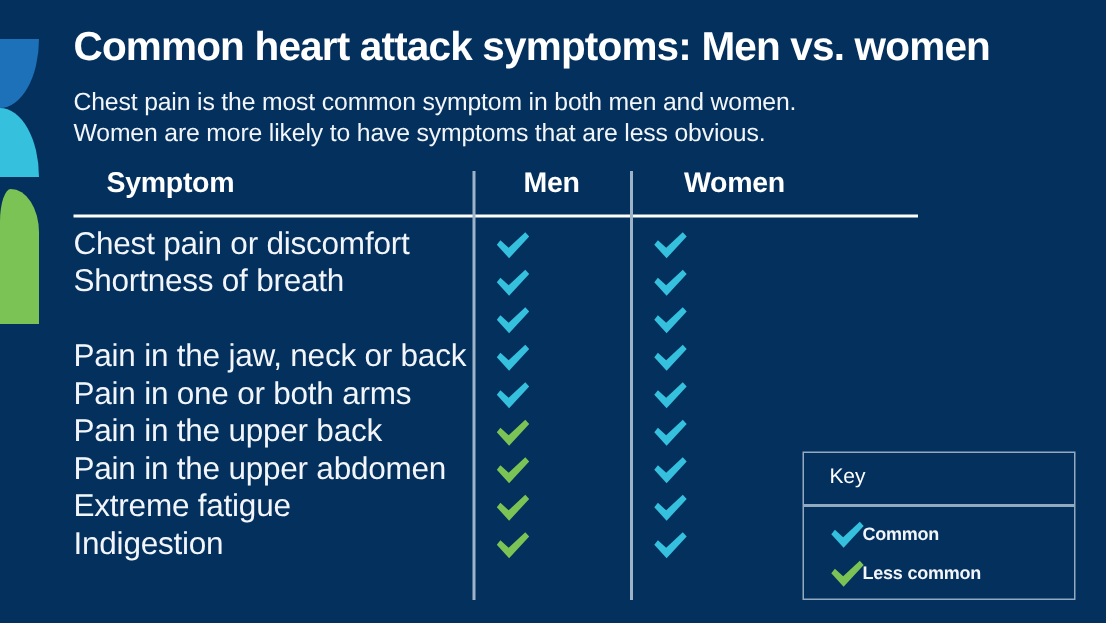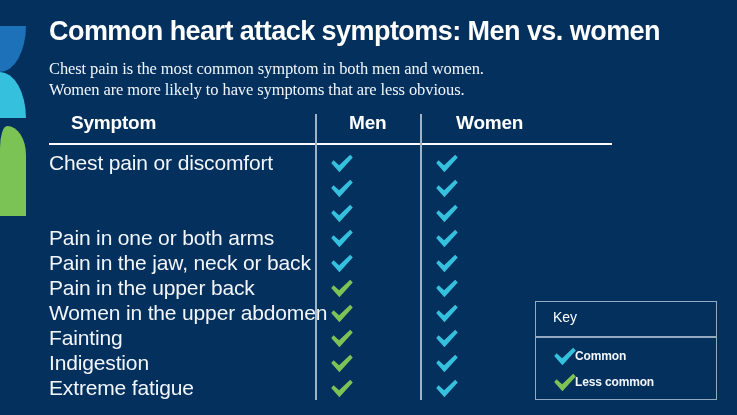--- a/index.html
+++ b/index.html
@@ -58,21 +58,20 @@
     color: #ffffff;
   }
   .subtitle {
     position: absolute;
     left: 49px;
     top: 58px;
     font-size: 16.5px;
     line-height: 21px;
     color: #f2f6fa;
     letter-spacing: -0.1px;
-    font-family: Liberation Serif, serif;
   }
   .subtitle div { white-space: nowrap; }
 
   
   .table {
     position: absolute;
     left: 49px;
     top: 112px;
     width: 563px;
     margin-left: 22px;
@@ -233,32 +232,46 @@
             <path d="M1.2 9.1 L3.6 6.2 L9.1 11.2 L20.2 0.8 L22.8 3.6 L9.4 18.2 Z" fill="#35c0dd"></path>
           </svg>
         </div>
         <div class="check check-women">
           <svg viewBox="0 0 24 19" xmlns="http://www.w3.org/2000/svg" aria-hidden="true">
             <path d="M1.2 9.1 L3.6 6.2 L9.1 11.2 L20.2 0.8 L22.8 3.6 L9.4 18.2 Z" fill="#35c0dd"></path>
           </svg>
         </div>
       </div>
       <div class="row">
-        <div class="check check-men">
-          <svg viewBox="0 0 24 19" xmlns="http://www.w3.org/2000/svg" aria-hidden="true">
-            <path d="M1.2 9.1 L3.6 6.2 L9.1 11.2 L20.2 0.8 L22.8 3.6 L9.4 18.2 Z" fill="#35c0dd"></path>
-          </svg>
-        </div>
-        <div class="check check-women">
-          <svg viewBox="0 0 24 19" xmlns="http://www.w3.org/2000/svg" aria-hidden="true">
-            <path d="M1.2 9.1 L3.6 6.2 L9.1 11.2 L20.2 0.8 L22.8 3.6 L9.4 18.2 Z" fill="#35c0dd"></path>
-          </svg>
-        </div>
-      </div>
-      <div class="row">
+        <div class="row-label">Shortness of breath</div>
+        <div class="check check-men">
+          <svg viewBox="0 0 24 19" xmlns="http://www.w3.org/2000/svg" aria-hidden="true">
+            <path d="M1.2 9.1 L3.6 6.2 L9.1 11.2 L20.2 0.8 L22.8 3.6 L9.4 18.2 Z" fill="#35c0dd"></path>
+          </svg>
+        </div>
+        <div class="check check-women">
+          <svg viewBox="0 0 24 19" xmlns="http://www.w3.org/2000/svg" aria-hidden="true">
+            <path d="M1.2 9.1 L3.6 6.2 L9.1 11.2 L20.2 0.8 L22.8 3.6 L9.4 18.2 Z" fill="#35c0dd"></path>
+          </svg>
+        </div>
+      </div>
+      <div class="row">
+        <div class="check check-men">
+          <svg viewBox="0 0 24 19" xmlns="http://www.w3.org/2000/svg" aria-hidden="true">
+            <path d="M1.2 9.1 L3.6 6.2 L9.1 11.2 L20.2 0.8 L22.8 3.6 L9.4 18.2 Z" fill="#35c0dd"></path>
+          </svg>
+        </div>
+        <div class="check check-women">
+          <svg viewBox="0 0 24 19" xmlns="http://www.w3.org/2000/svg" aria-hidden="true">
+            <path d="M1.2 9.1 L3.6 6.2 L9.1 11.2 L20.2 0.8 L22.8 3.6 L9.4 18.2 Z" fill="#35c0dd"></path>
+          </svg>
+        </div>
+      </div>
+      <div class="row">
+        <div class="row-label">Pain in the jaw, neck or back</div>
         <div class="check check-men">
           <svg viewBox="0 0 24 19" xmlns="http://www.w3.org/2000/svg" aria-hidden="true">
             <path d="M1.2 9.1 L3.6 6.2 L9.1 11.2 L20.2 0.8 L22.8 3.6 L9.4 18.2 Z" fill="#35c0dd"></path>
           </svg>
         </div>
         <div class="check check-women">
           <svg viewBox="0 0 24 19" xmlns="http://www.w3.org/2000/svg" aria-hidden="true">
             <path d="M1.2 9.1 L3.6 6.2 L9.1 11.2 L20.2 0.8 L22.8 3.6 L9.4 18.2 Z" fill="#35c0dd"></path>
           </svg>
         </div>
@@ -270,86 +283,60 @@
             <path d="M1.2 9.1 L3.6 6.2 L9.1 11.2 L20.2 0.8 L22.8 3.6 L9.4 18.2 Z" fill="#35c0dd"></path>
           </svg>
         </div>
         <div class="check check-women">
           <svg viewBox="0 0 24 19" xmlns="http://www.w3.org/2000/svg" aria-hidden="true">
             <path d="M1.2 9.1 L3.6 6.2 L9.1 11.2 L20.2 0.8 L22.8 3.6 L9.4 18.2 Z" fill="#35c0dd"></path>
           </svg>
         </div>
       </div>
       <div class="row">
-        <div class="row-label">Pain in the jaw, neck or back</div>
-        <div class="check check-men">
-          <svg viewBox="0 0 24 19" xmlns="http://www.w3.org/2000/svg" aria-hidden="true">
-            <path d="M1.2 9.1 L3.6 6.2 L9.1 11.2 L20.2 0.8 L22.8 3.6 L9.4 18.2 Z" fill="#35c0dd"></path>
-          </svg>
-        </div>
-        <div class="check check-women">
-          <svg viewBox="0 0 24 19" xmlns="http://www.w3.org/2000/svg" aria-hidden="true">
-            <path d="M1.2 9.1 L3.6 6.2 L9.1 11.2 L20.2 0.8 L22.8 3.6 L9.4 18.2 Z" fill="#35c0dd"></path>
-          </svg>
-        </div>
-      </div>
-      <div class="row">
         <div class="row-label">Pain in the upper back</div>
         <div class="check check-men">
           <svg viewBox="0 0 24 19" xmlns="http://www.w3.org/2000/svg" aria-hidden="true">
             <path d="M1.2 9.1 L3.6 6.2 L9.1 11.2 L20.2 0.8 L22.8 3.6 L9.4 18.2 Z" fill="#7cc355"></path>
           </svg>
         </div>
         <div class="check check-women">
           <svg viewBox="0 0 24 19" xmlns="http://www.w3.org/2000/svg" aria-hidden="true">
             <path d="M1.2 9.1 L3.6 6.2 L9.1 11.2 L20.2 0.8 L22.8 3.6 L9.4 18.2 Z" fill="#35c0dd"></path>
           </svg>
         </div>
       </div>
       <div class="row">
-        <div class="row-label">Women in the upper abdomen</div>
+        <div class="row-label">Pain in the upper abdomen</div>
         <div class="check check-men">
           <svg viewBox="0 0 24 19" xmlns="http://www.w3.org/2000/svg" aria-hidden="true">
             <path d="M1.2 9.1 L3.6 6.2 L9.1 11.2 L20.2 0.8 L22.8 3.6 L9.4 18.2 Z" fill="#7cc355"></path>
           </svg>
         </div>
         <div class="check check-women">
           <svg viewBox="0 0 24 19" xmlns="http://www.w3.org/2000/svg" aria-hidden="true">
             <path d="M1.2 9.1 L3.6 6.2 L9.1 11.2 L20.2 0.8 L22.8 3.6 L9.4 18.2 Z" fill="#35c0dd"></path>
           </svg>
         </div>
       </div>
       <div class="row">
-        <div class="row-label">Fainting</div>
+        <div class="row-label">Extreme fatigue</div>
         <div class="check check-men">
           <svg viewBox="0 0 24 19" xmlns="http://www.w3.org/2000/svg" aria-hidden="true">
             <path d="M1.2 9.1 L3.6 6.2 L9.1 11.2 L20.2 0.8 L22.8 3.6 L9.4 18.2 Z" fill="#7cc355"></path>
           </svg>
         </div>
         <div class="check check-women">
           <svg viewBox="0 0 24 19" xmlns="http://www.w3.org/2000/svg" aria-hidden="true">
             <path d="M1.2 9.1 L3.6 6.2 L9.1 11.2 L20.2 0.8 L22.8 3.6 L9.4 18.2 Z" fill="#35c0dd"></path>
           </svg>
         </div>
       </div>
       <div class="row">
         <div class="row-label">Indigestion</div>
-        <div class="check check-men">
-          <svg viewBox="0 0 24 19" xmlns="http://www.w3.org/2000/svg" aria-hidden="true">
-            <path d="M1.2 9.1 L3.6 6.2 L9.1 11.2 L20.2 0.8 L22.8 3.6 L9.4 18.2 Z" fill="#7cc355"></path>
-          </svg>
-        </div>
-        <div class="check check-women">
-          <svg viewBox="0 0 24 19" xmlns="http://www.w3.org/2000/svg" aria-hidden="true">
-            <path d="M1.2 9.1 L3.6 6.2 L9.1 11.2 L20.2 0.8 L22.8 3.6 L9.4 18.2 Z" fill="#35c0dd"></path>
-          </svg>
-        </div>
-      </div>
-      <div class="row">
-        <div class="row-label">Extreme fatigue</div>
         <div class="check check-men">
           <svg viewBox="0 0 24 19" xmlns="http://www.w3.org/2000/svg" aria-hidden="true">
             <path d="M1.2 9.1 L3.6 6.2 L9.1 11.2 L20.2 0.8 L22.8 3.6 L9.4 18.2 Z" fill="#7cc355"></path>
           </svg>
         </div>
         <div class="check check-women">
           <svg viewBox="0 0 24 19" xmlns="http://www.w3.org/2000/svg" aria-hidden="true">
             <path d="M1.2 9.1 L3.6 6.2 L9.1 11.2 L20.2 0.8 L22.8 3.6 L9.4 18.2 Z" fill="#35c0dd"></path>
           </svg>
         </div>

